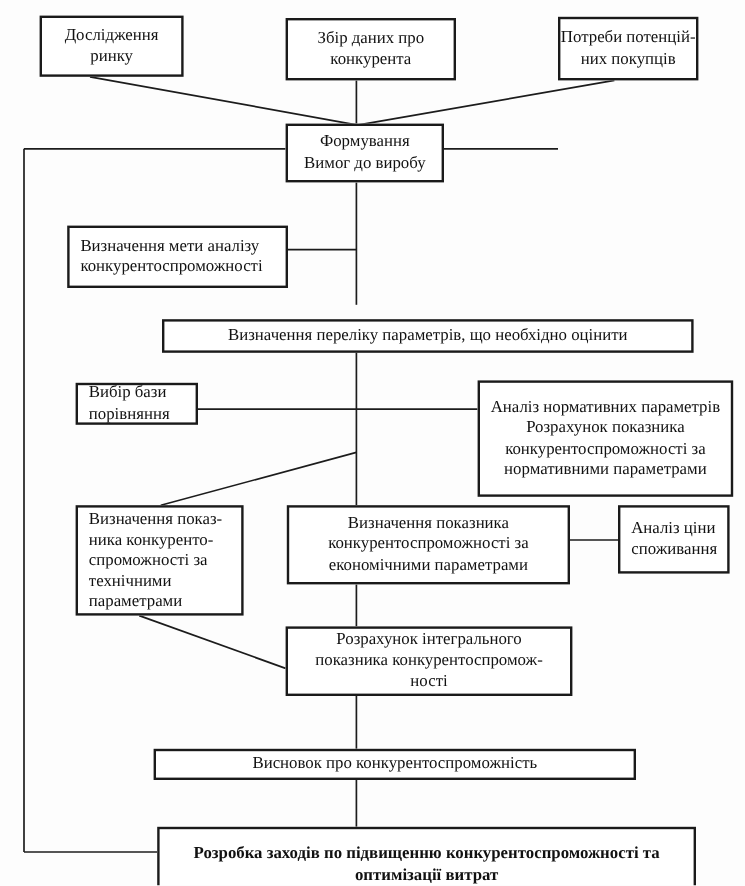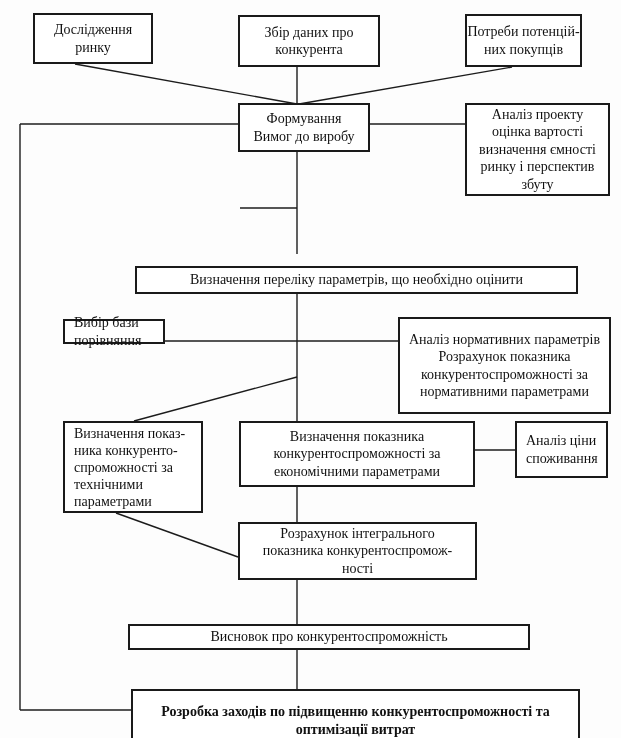--- a/index.html
+++ b/index.html
@@ -50,21 +50,21 @@
     padding-right: 2px;
   }
   
   .n-research   { left: 33px;  top: 13px;  width: 120px; height: 51px; }
   .n-compdata   { left: 238px; top: 15px;  width: 142px; height: 52px; }
   .n-needs      { left: 465px; top: 14px;  width: 117px; height: 53px; }
   .n-require    { left: 238px; top: 103px; width: 132px; height: 49px; }
   .n-project    { left: 465px; top: 103px; width: 145px; height: 93px; }
   .n-goal       { left: 56px;  top: 188px; width: 184px; height: 52px; }
   .n-paramlist  { left: 135px; top: 254px; width: 443px; height: 28px; margin-top: 12px; }
-  .n-base       { left: 63px;  top: 319px; width: 102px; height: 25px; }
+  .n-base       { left: 63px;  top: 319px; width: 102px; height: 35px; }
   .n-normative  { left: 398px; top: 317px; width: 213px; height: 97px; }
   .n-technical  { left: 63px;  top: 421px; width: 140px; height: 92px; line-height: 17px; }
   .n-economic   { left: 239px; top: 421px; width: 236px; height: 66px; }
   .n-price      { left: 515px; top: 421px; width: 93px;  height: 57px; }
   .n-integral   { left: 238px; top: 522px; width: 239px; height: 58px; }
   .n-conclusion { left: 128px; top: 624px; width: 402px; height: 26px; }
   .n-measures   { left: 131px; top: 689px; width: 449px; height: 63px; font-weight: bold; }
 </style>
 </head>
 <body>
@@ -104,28 +104,25 @@
   <div class="node n-needs">
     <span class="lbl">Потреби потенцій-
 них покупців</span>
   </div>
 
   <div class="node n-require">
     <span class="lbl">Формування
 Вимог до виробу</span>
   </div>
 
-  <div class="node n-project">
-    <span class="lbl">Аналіз проекту
-оцінка вартості
-визначення ємності
-ринку і перспектив
-збуту</span>
+
+  <div class="node n-goal al-left">
+    <span class="lbl">Визначення мети аналізу
+конкурентоспроможності</span>
   </div>
-
 
   <div class="node n-paramlist">
     <span class="lbl">Визначення переліку параметрів, що необхідно оцінити</span>
   </div>
 
   <div class="node n-base al-left">
     <span class="lbl">Вибір бази
 порівняння</span>
   </div>
 

